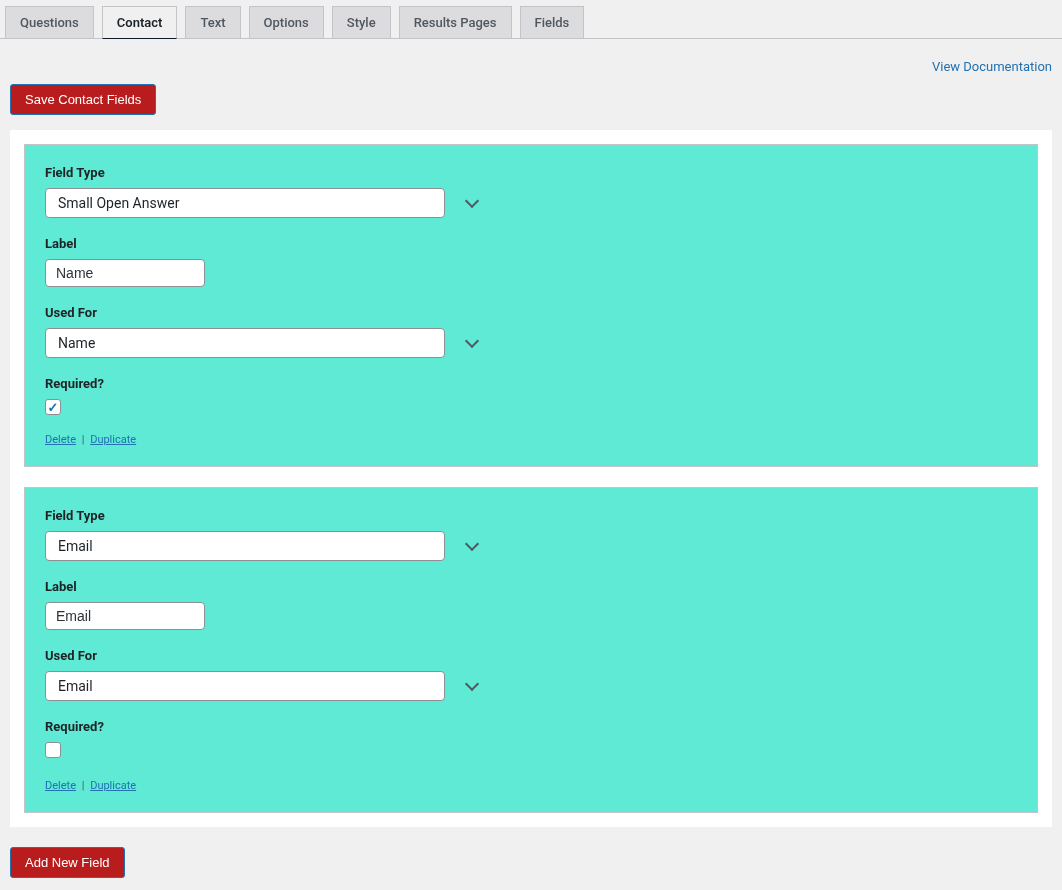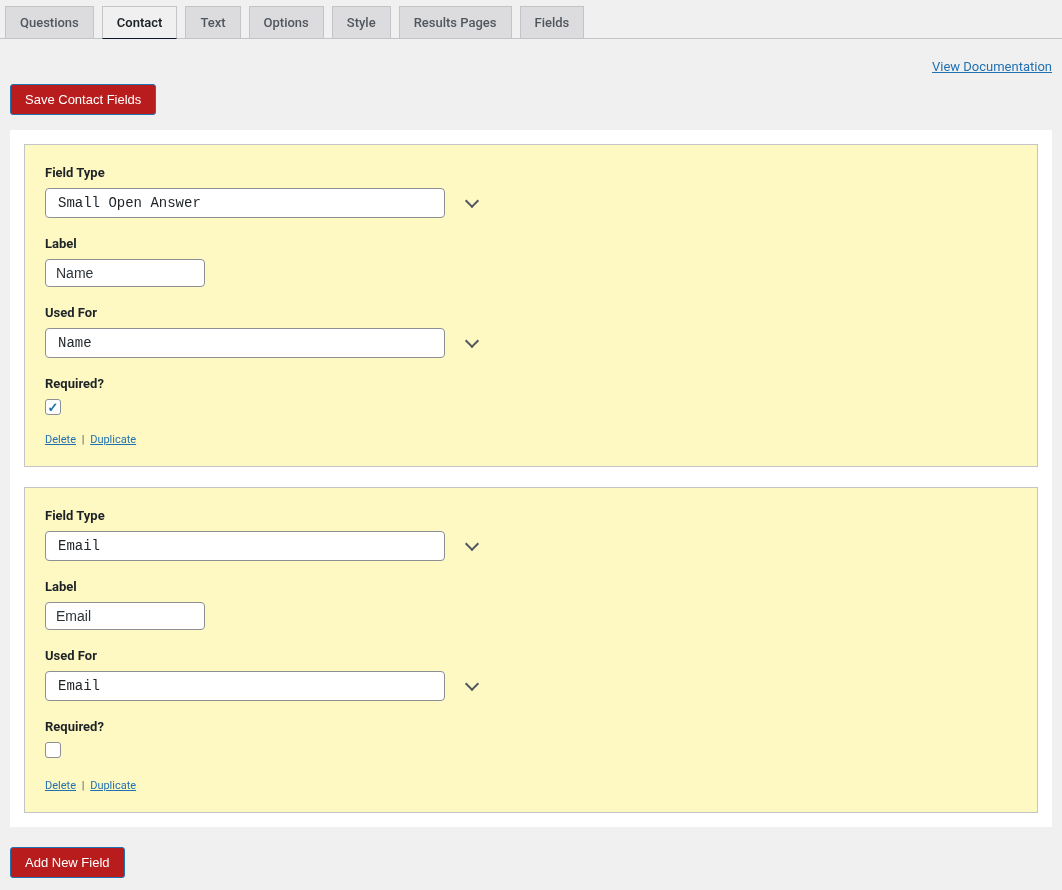--- a/index.html
+++ b/index.html
@@ -33,21 +33,20 @@
       border-bottom: 1px solid #0f172a;
       margin-bottom: -1px;
     }
     .top-row {
       display: flex;
       justify-content: flex-end;
       padding: 20px 10px 10px 10px;
     }
     .doc-link {
       color: #2271b1;
-      text-decoration: underline;
       font-size: 13px;
       cursor: pointer;
     }
     .btn-primary {
       background: #b91c1c;
       color: #fff;
       border: 1px solid #2271b1;
       padding: 7px 14px;
       border-radius: 3px;
       cursor: pointer;
@@ -56,21 +55,21 @@
     .save-row {
       padding: 0 10px 15px 10px;
     }
     .panel {
       background: #fff;
       margin: 0 10px;
       padding: 14px;
     }
     .field-box {
       border: 1px solid #c3c4c7;
-      background: #fef9c3;
+      background: #5eead4;
       padding: 20px;
       margin-bottom: 20px;
     }
     .field-box:last-child { margin-bottom: 0; }
     .fld-label {
       font-weight: 700;
       font-size: 13px;
       margin-bottom: 8px;
       display: block;
     }
@@ -84,21 +83,20 @@
       border-radius: 4px;
       font-size: 14px;
       appearance: none;
       position: relative;
     }
     .sel-wrap {
       position: relative;
       display: inline-block;
       width: 444px;
       max-width: 100%;
-      font-family: Liberation Mono, monospace;
     }
     .sel-wrap::after {
       content: '';
       position: absolute;
       right: 12px;
       top: 50%;
       width: 8px;
       height: 8px;
       border-right: 2px solid #50575e;
       border-bottom: 2px solid #50575e;

